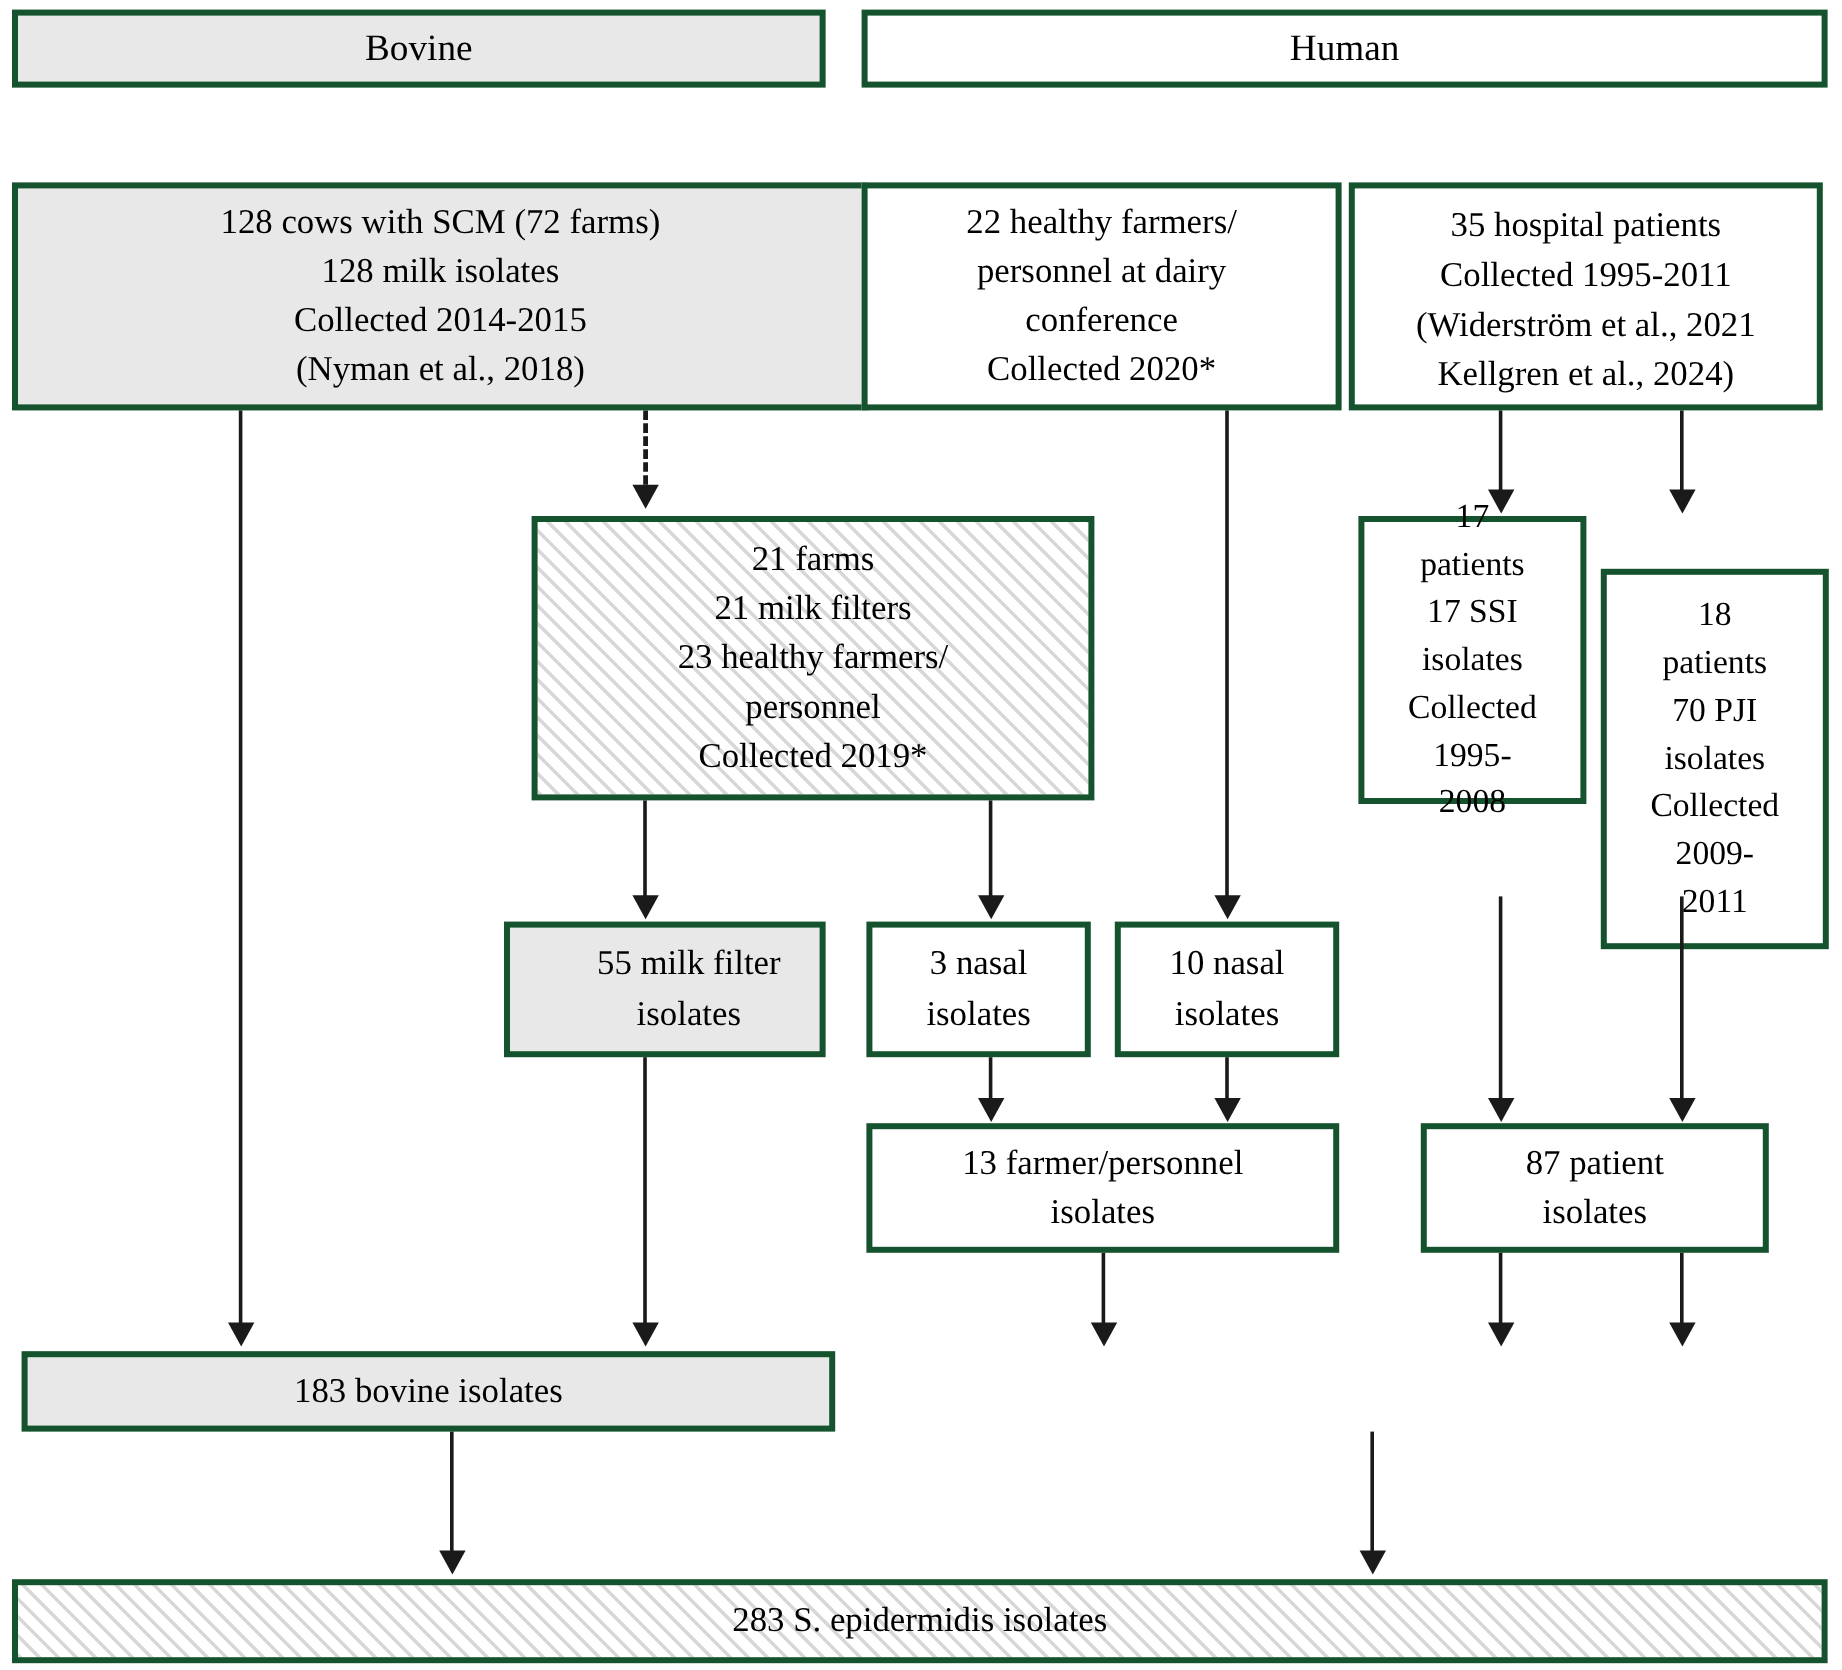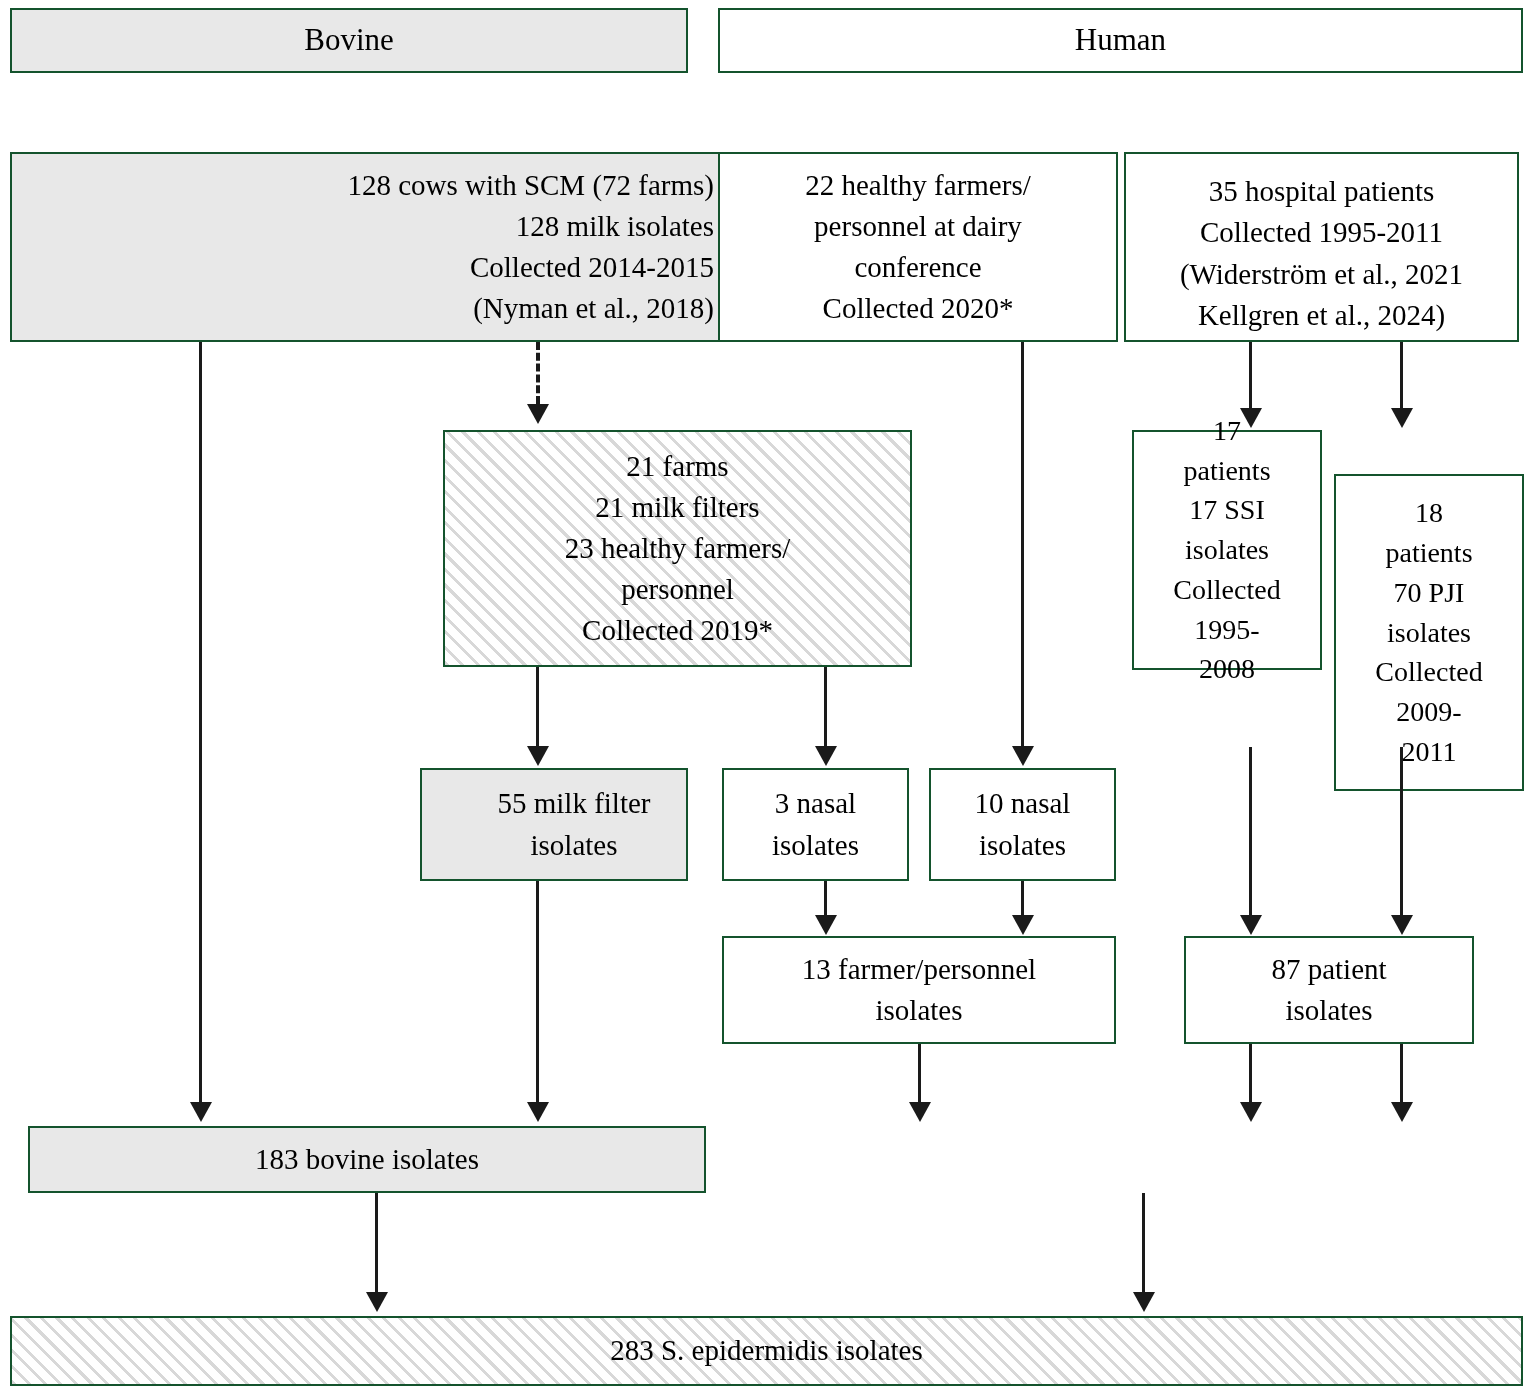--- a/index.html
+++ b/index.html
@@ -16,21 +16,21 @@
     width: 1535px;
     height: 1392px;
     background: #ffffff;
     overflow: hidden;
   }
 
   
   .node {
     position: absolute;
     box-sizing: border-box;
-    border: 2px solid #14532d;
+    border: 5px solid #14532d;
     background: #ffffff;
     display: flex;
     align-items: center;
     justify-content: center;
     text-align: center;
     line-height: 1.42;
     color: #000000;
     padding: 4px 8px;
   }
   .node .txt {
@@ -87,21 +87,21 @@
 <div id="figure">
 
   <div class="node fill-grey fs-head" style="left:10px; top:8px; width:678px; height:65px;">
     <span class="txt">Bovine</span>
   </div>
 
   <div class="node fill-white fs-head" style="left:718px; top:8px; width:805px; height:65px;">
     <span class="txt">Human</span>
   </div>
 
-  <div class="node fill-grey fs-body" style="left:10px; top:152px; width:714px; height:190px;text-align:right;">
+  <div class="node fill-grey fs-body" style="left:10px; top:152px; width:714px; height:190px;">
     <span class="txt">128 cows with SCM (72 farms)
 128 milk isolates
 Collected 2014-2015
 (Nyman et al., 2018)</span>
   </div>
 
   <div class="node fill-white fs-body" style="left:718px; top:152px; width:400px; height:190px;">
     <span class="txt">22 healthy farmers/
 personnel at dairy
 conference
@@ -161,21 +161,21 @@
   <div class="node fill-white fs-body" style="left:722px; top:936px; width:394px; height:108px;">
     <span class="txt">13 farmer/personnel
 isolates</span>
   </div>
 
   <div class="node fill-white fs-body" style="left:1184px; top:936px; width:290px; height:108px;">
     <span class="txt">87 patient
 isolates</span>
   </div>
 
-  <div class="node fill-grey fs-sum" style="left:28px; top:1126px; width:678px; height:67px;">
+  <div class="node fill-grey fs-sum" style="left:18px; top:1126px; width:678px; height:67px;">
     <span class="txt">183 bovine isolates</span>
   </div>
 
 
   <div class="node fill-hatch fs-sum" style="left:10px; top:1316px; width:1513px; height:70px;">
     <span class="txt"><span>283 </span><span class="ital">S. epidermidis</span><span> isolates</span></span>
   </div>
 
   <div class="vline" style="left:199px; top:342px; width:3px; height:762px;"></div>
   <div class="arrowhead" style="left:190px; top:1102px;"></div>

